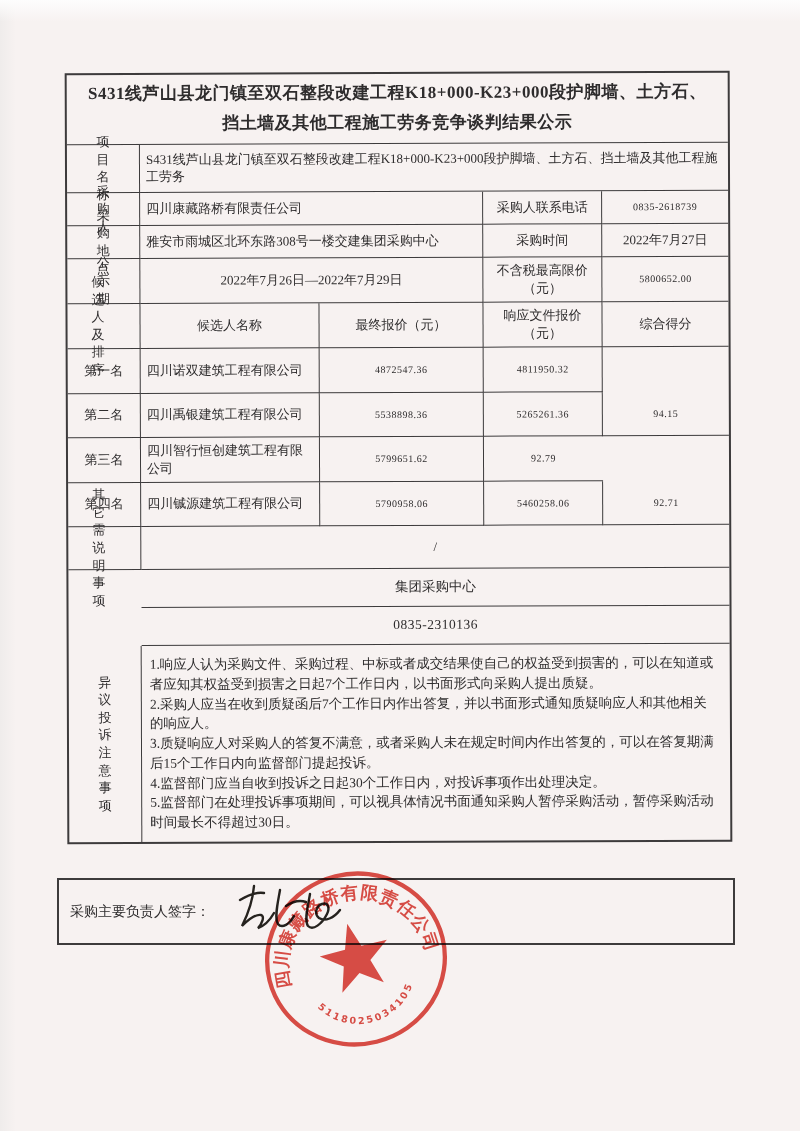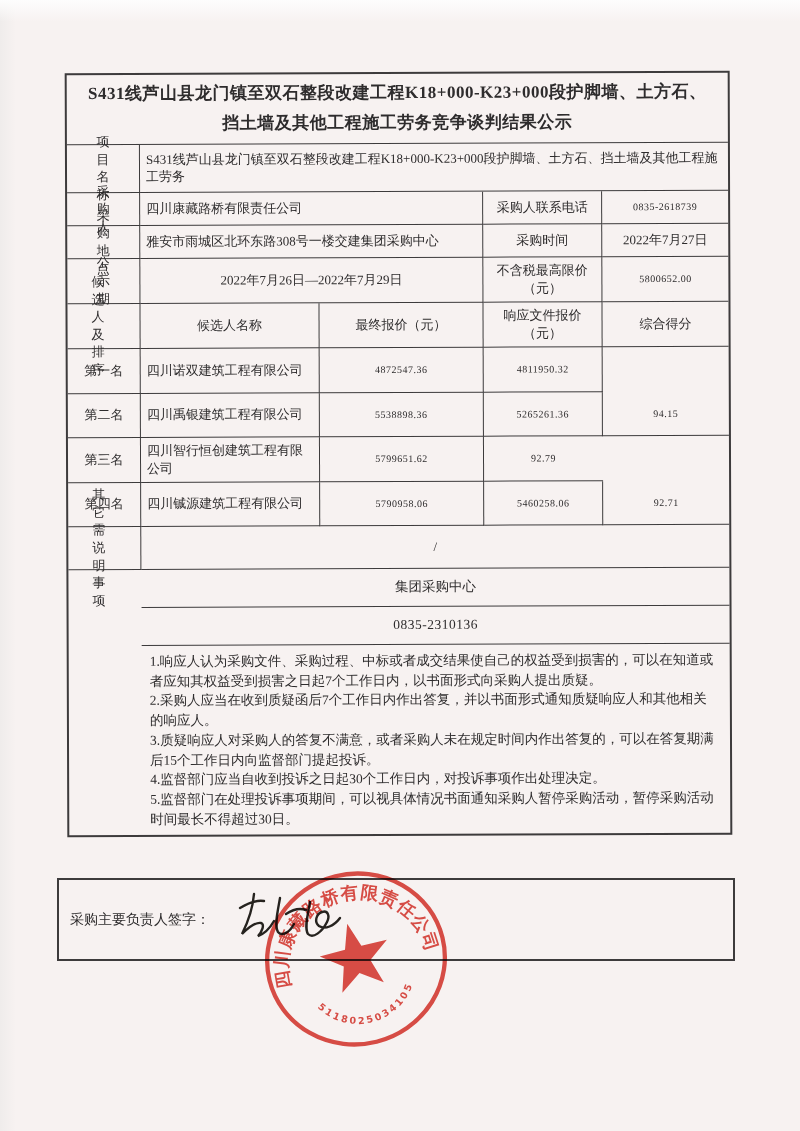--- a/index.html
+++ b/index.html
@@ -64,21 +64,21 @@
   .obj-label{height:196px;}
   .obj-body{
     grid-column:2 / -1;
     display:flex;flex-direction:column;justify-content:center;
     padding:6px 10px 6px 8px;
     box-sizing:border-box;
     font-size:13.5px;line-height:1.46;
     text-align:left;
   }
   .sig-box{
-    position:absolute;left:57px;top:878px;width:678px;height:83px;
+    position:absolute;left:57px;top:878px;width:678px;height:67px;
     border:2px solid #3d3b3c;
     box-sizing:border-box;
     display:flex;align-items:center;
     padding-left:11px;
     font-size:14px;
     background:transparent;
   }
   .sig-scribble{margin-left:24px;margin-top:-6px;}
   .stamp-wrap{
     position:absolute;left:258px;top:868px;width:196px;height:182px;
@@ -169,20 +169,21 @@
     </div>
 
     <div class="grid">
       <div class="sup-right sup-label">
         <div class="sup-cell">集团采购中心</div>
         <div class="sup-cell num">0835-2310136</div>
       </div>
     </div>
 
     <div class="grid">
+      <div class="cell lab obj-label nb">异议投诉注意事项</div>
       <div class="obj-body nb">
         <div>1.响应人认为采购文件、采购过程、中标或者成交结果使自己的权益受到损害的，可以在知道或者应知其权益受到损害之日起7个工作日内，以书面形式向采购人提出质疑。</div>
         <div>2.采购人应当在收到质疑函后7个工作日内作出答复，并以书面形式通知质疑响应人和其他相关的响应人。</div>
         <div>3.质疑响应人对采购人的答复不满意，或者采购人未在规定时间内作出答复的，可以在答复期满后15个工作日内向监督部门提起投诉。</div>
         <div>4.监督部门应当自收到投诉之日起30个工作日内，对投诉事项作出处理决定。</div>
         <div>5.监督部门在处理投诉事项期间，可以视具体情况书面通知采购人暂停采购活动，暂停采购活动时间最长不得超过30日。</div>
       </div>
     </div>
 
   </div>

